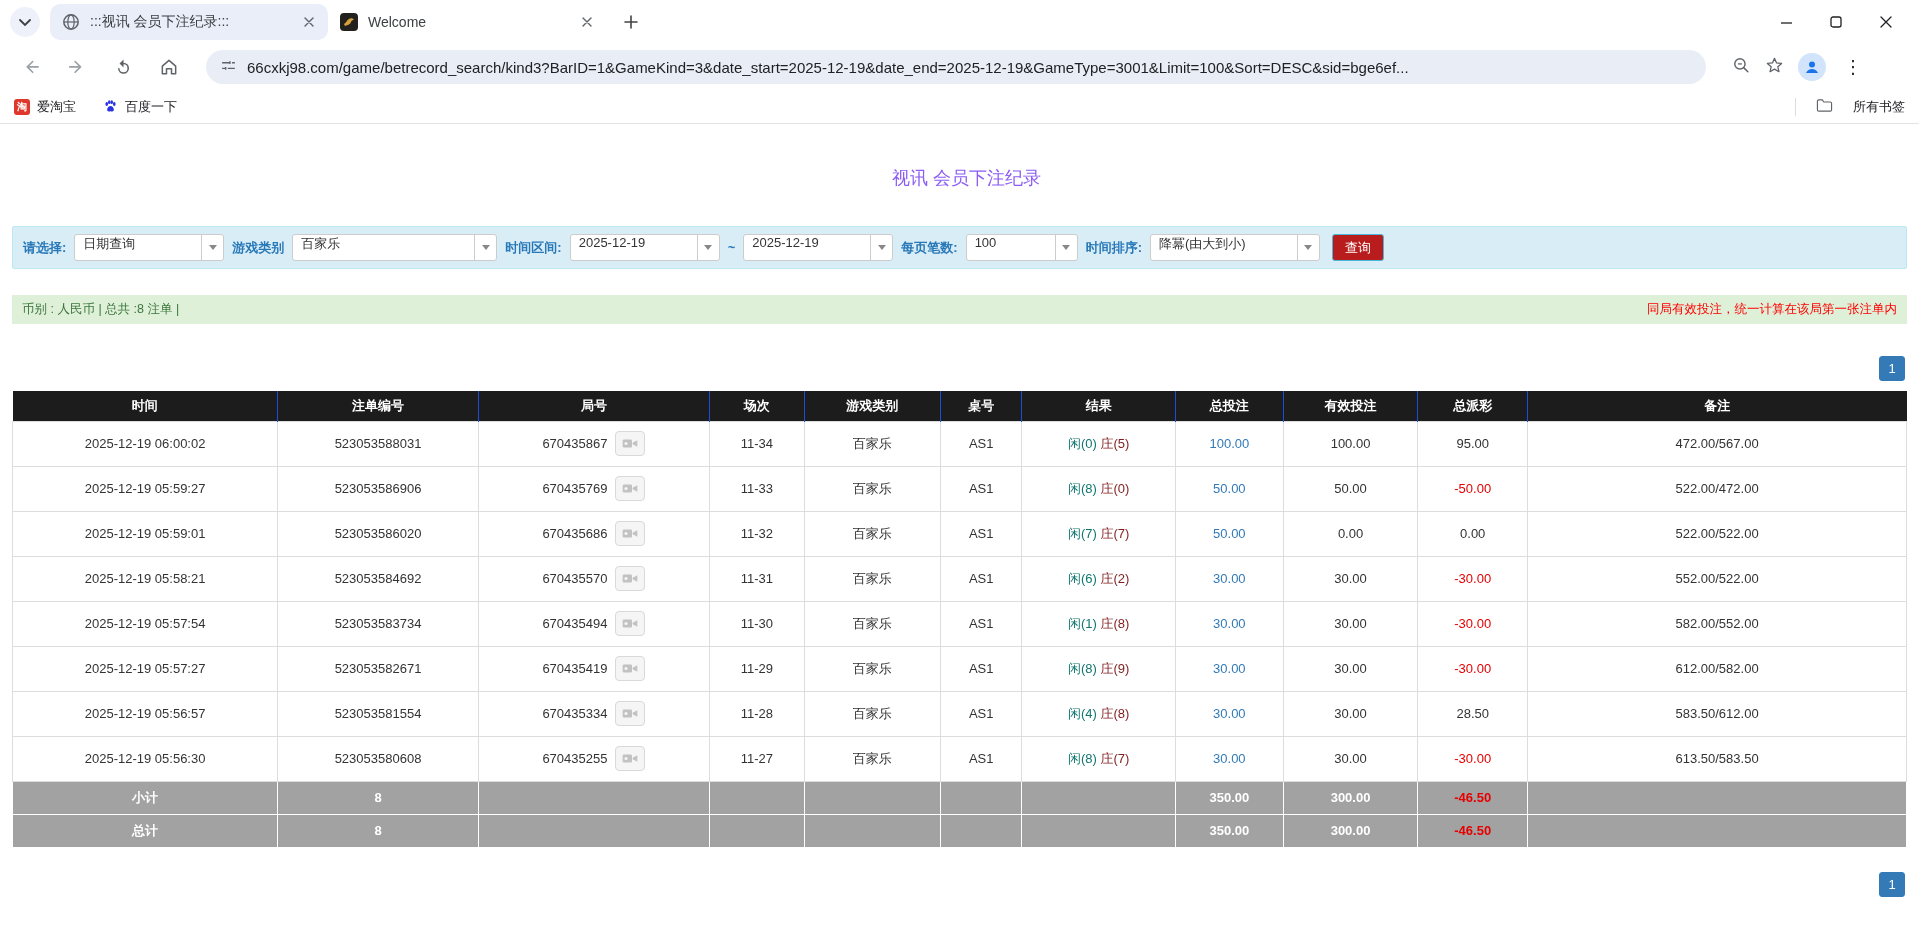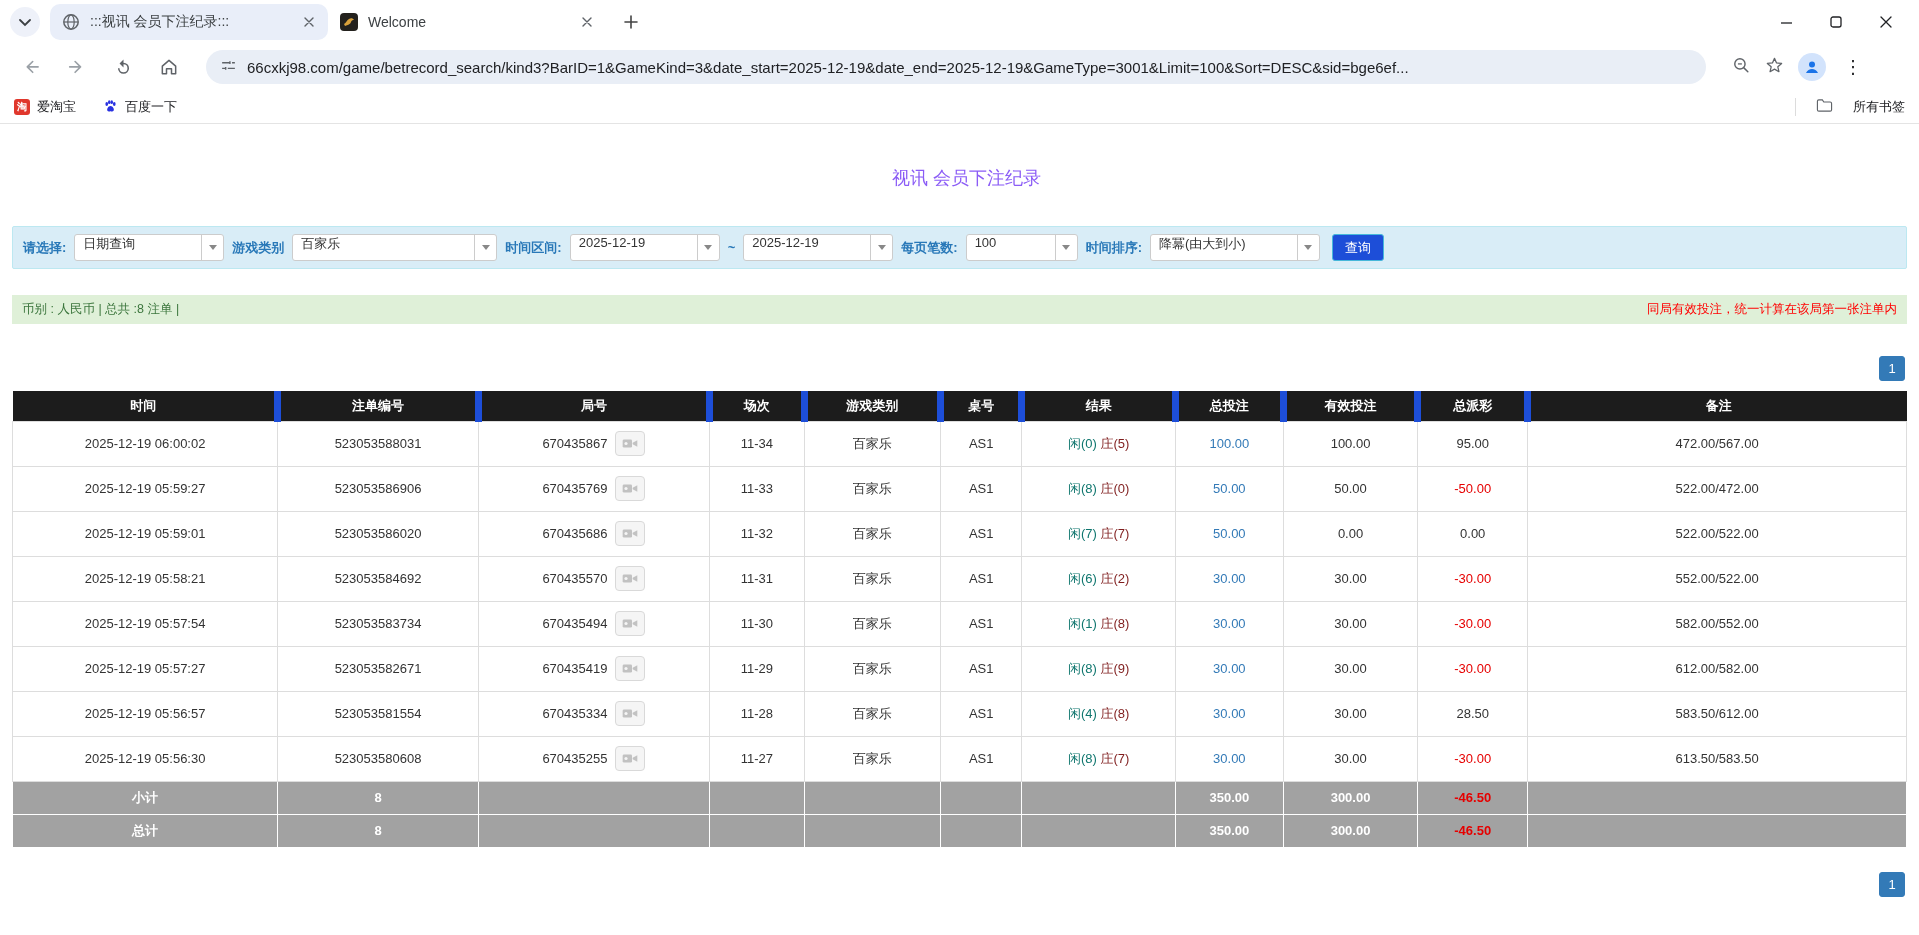--- a/index.html
+++ b/index.html
@@ -38,32 +38,32 @@
   .content { background:#fff; height:811px; position:relative; }
   .page-title { font-size:18px; color:#8b5cf6; padding:42px 0 0 14px; font-weight:400;text-align:center; }
 
   .filter-bar { margin:36px 12px 0; background:#d9edf7; border:1px solid #bce8f1; border-radius:2px; padding:7px 10px; display:flex; align-items:center; gap:8px; font-size:13px; }
   .f-label { color:#2878b8; font-weight:bold; white-space:nowrap; }
   .select { background:#fff; border:1px solid #ccc; border-radius:3px; height:27px; display:flex; align-items:flex-start; cursor:pointer; }
   .select .sel-val { padding:0 8px; font-size:13px; color:#333; flex:1; white-space:nowrap; overflow:hidden; }
   .caret-box { width:22px; height:100%; border-left:1px solid #ccc; display:flex; align-items:center; justify-content:center; }
   .caret { width:0; height:0; border-left:4px solid transparent; border-right:4px solid transparent; border-top:5px solid #888; }
   .tilde { color:#2878b8; font-weight:bold; }
-  .search-btn { background:#1d4ed8; color:#fff; border:1px solid #46b8da; border-radius:3px; height:27px; padding:0 12px; font-size:13px; cursor:pointer; margin-left:4px; }
+  .search-btn { background:#b91c1c; color:#fff; border:1px solid #46b8da; border-radius:3px; height:27px; padding:0 12px; font-size:13px; cursor:pointer; margin-left:4px; }
 
   .summary-bar { margin:26px 12px 0; background:#dff0d8; padding:6px 10px; display:flex; align-items:center; justify-content:space-between; font-size:12.5px; }
   .summary-left { color:#3c763d; }
   .summary-right { color:#ff0000; }
 
   .pager { display:flex; justify-content:flex-end; margin:32px 14px 0; }
   .pager.bottom { margin-top:24px; }
   .page-btn { min-width:26px; height:25px; background:#337ab7; border:1px solid #337ab7; border-radius:3px; color:#fff; font-size:13px; display:flex; align-items:center; justify-content:center; cursor:pointer; }
 
   table.records { border-collapse:collapse; width:calc(100% - 24px); margin:10px 12px 0; table-layout:fixed; }
-  .records th { background:#1c1c1c; color:#fff; font-size:13px; font-weight:bold; height:30px; border-right:7px solid #1d4ed8; }
+  .records th { background:#1c1c1c; color:#fff; font-size:13px; font-weight:bold; height:30px; border-right:1px solid #1d4ed8; }
   .records th:last-child { border-right:none; }
   .records td { border:1px solid #ddd; height:45px; text-align:center; font-size:13px; color:#333; background:#fff; }
   .records tr.summary td { background:#a2a2a2; color:#fff; font-weight:bold; height:33px; border:1px solid #fff; }
   .records .link-blue { color:#337ab7; cursor:pointer; }
   .records .res-player { color:#0f766e; }
   .records .res-banker { color:#7f1d1d; }
   .records td.neg, .records tr.summary td.neg { color:#e60000; }
   .round-cell { display:flex; align-items:center; justify-content:center; gap:8px; }
   .video-btn { width:30px; height:25px; background:#f5f5f5; border:1px solid #d9d9d9; border-radius:4px; display:inline-flex; align-items:center; justify-content:center; cursor:pointer; }
 </style>

